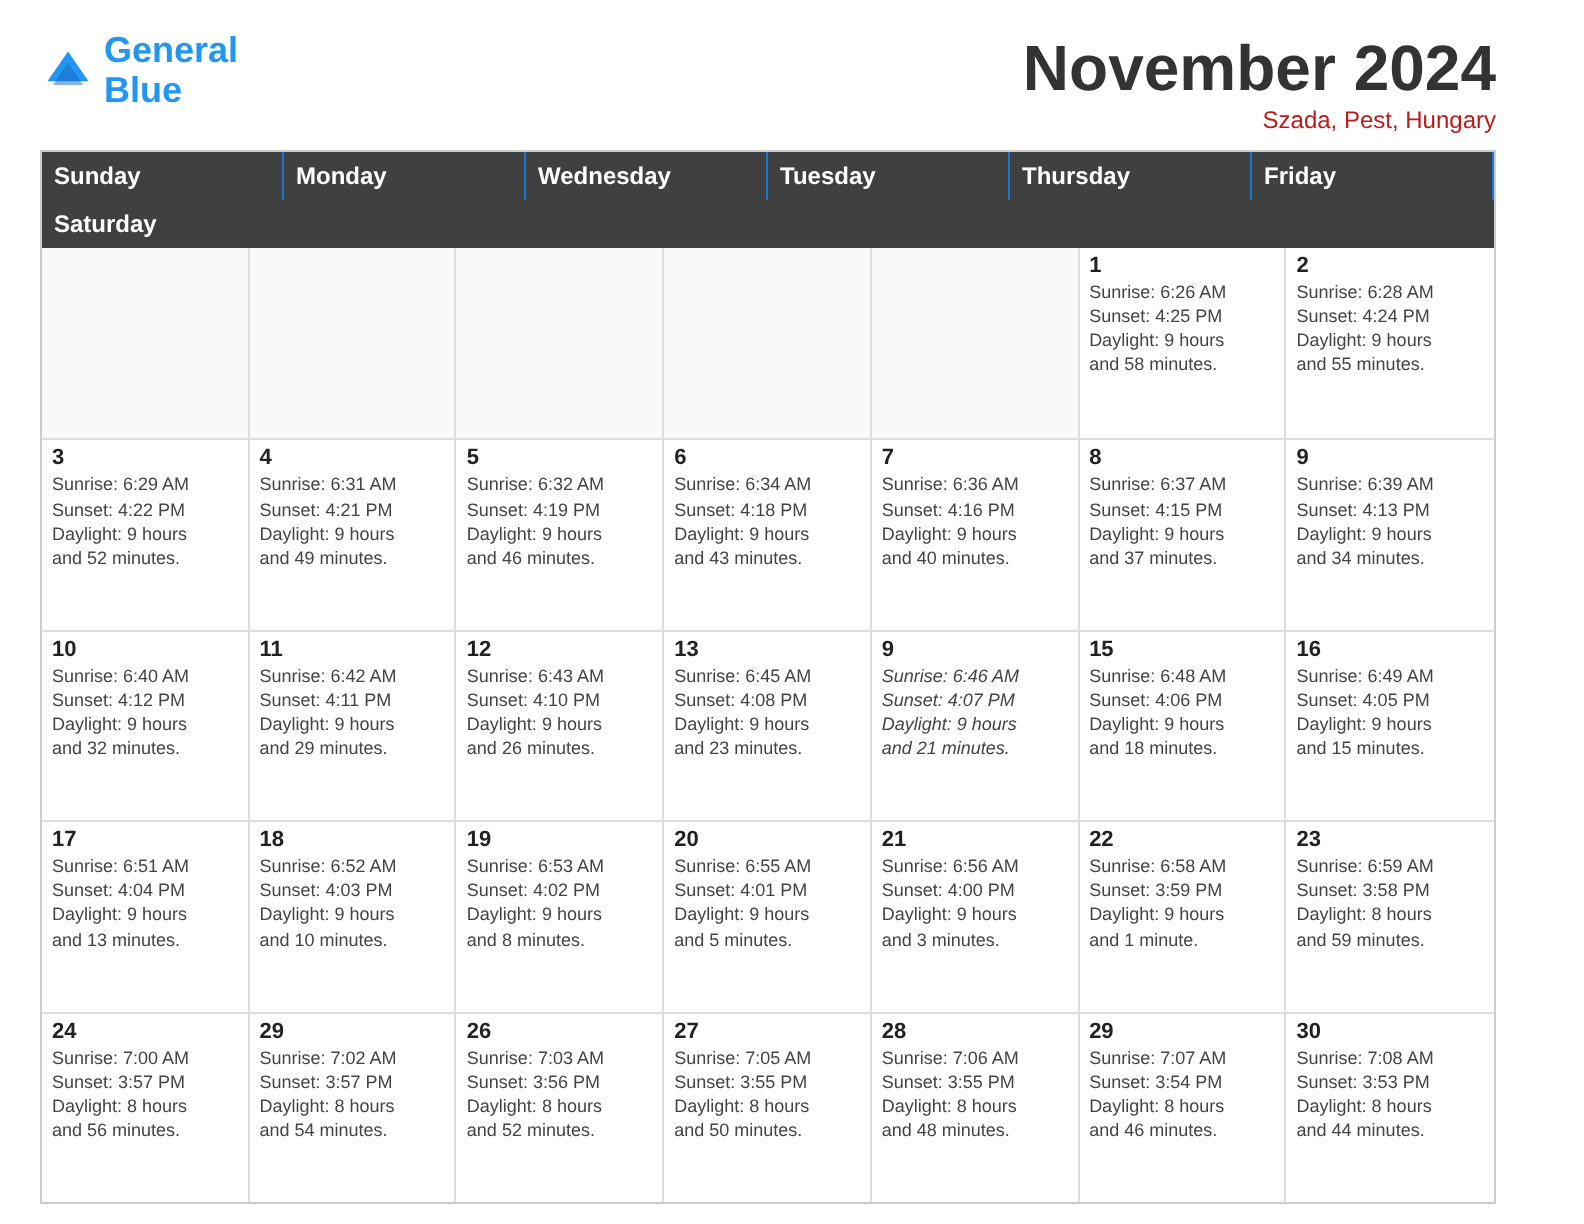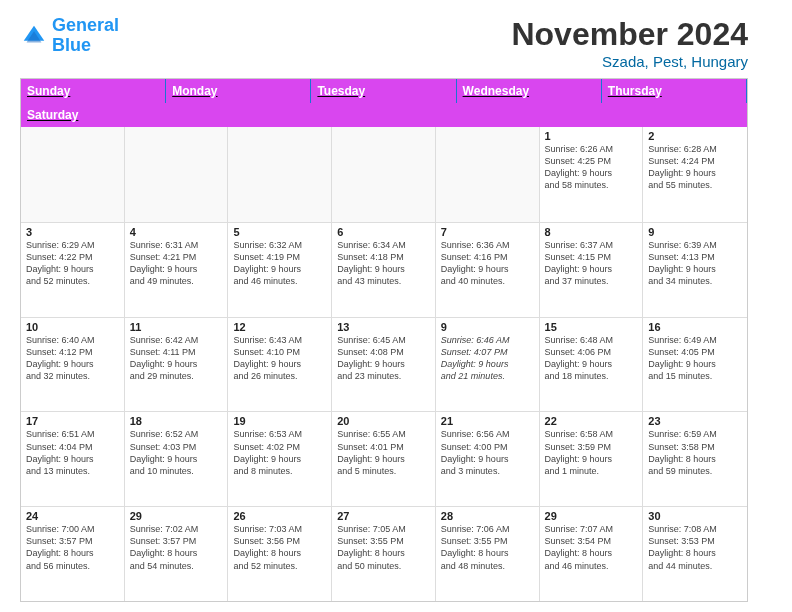--- a/index.html
+++ b/index.html
@@ -41,34 +41,33 @@
     }
     .title-block {
       text-align: right;
     }
     .month-title {
       font-size: 32px;
       font-weight: bold;
       color: #333;
     }
     .location {
-      font-size: 15px;
-      color: #0369a1;
+      font-size: 12px;
+      color: #b91c1c;
     }
     .calendar {
       flex: 1;
       display: flex;
       flex-direction: column;
       border: 1px solid #ccc;
     }
     .cal-header {
       display: grid;
-      grid-template-columns: repeat(5, 1fr);
-      background: #d946ef;
-      text-decoration: underline;
+      grid-template-columns: repeat(6, 1fr);
+      background: #404040;
     }
     .cal-header-cell {
       color: #fff;
       font-size: 12px;
       font-weight: bold;
       padding: 5px 6px;
       text-align: left;
       border-right: 1px solid #1976D2;
     }
     .cal-header-cell:last-child { border-right: none; }
@@ -124,23 +123,24 @@
     <div class="title-block">
       <div class="month-title">November 2024</div>
       <div class="location">Szada, Pest, Hungary</div>
     </div>
   </div>
 
   <div class="calendar">
     <div class="cal-header">
     <div class="cal-header-cell">Sunday</div>
         <div class="cal-header-cell">Monday</div>
+        <div class="cal-header-cell">Wednesday</div>
         <div class="cal-header-cell">Tuesday</div>
-        <div class="cal-header-cell">Wednesday</div>
         <div class="cal-header-cell">Thursday</div>
+        <div class="cal-header-cell">Friday</div>
         <div class="cal-header-cell">Saturday</div>
       </div>
     <div class="cal-body">
     <div class="cal-row">
           <div class="cal-cell empty"></div>
           <div class="cal-cell empty"></div>
           <div class="cal-cell empty"></div>
           <div class="cal-cell empty"></div>
           <div class="cal-cell empty"></div>
           <div class="cal-cell">

